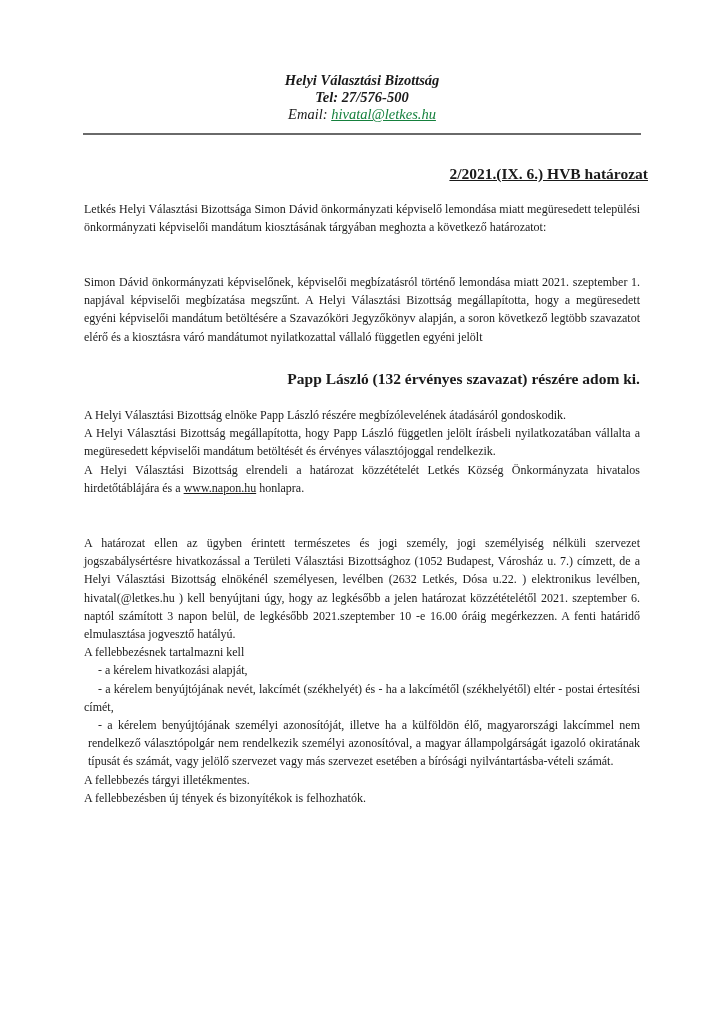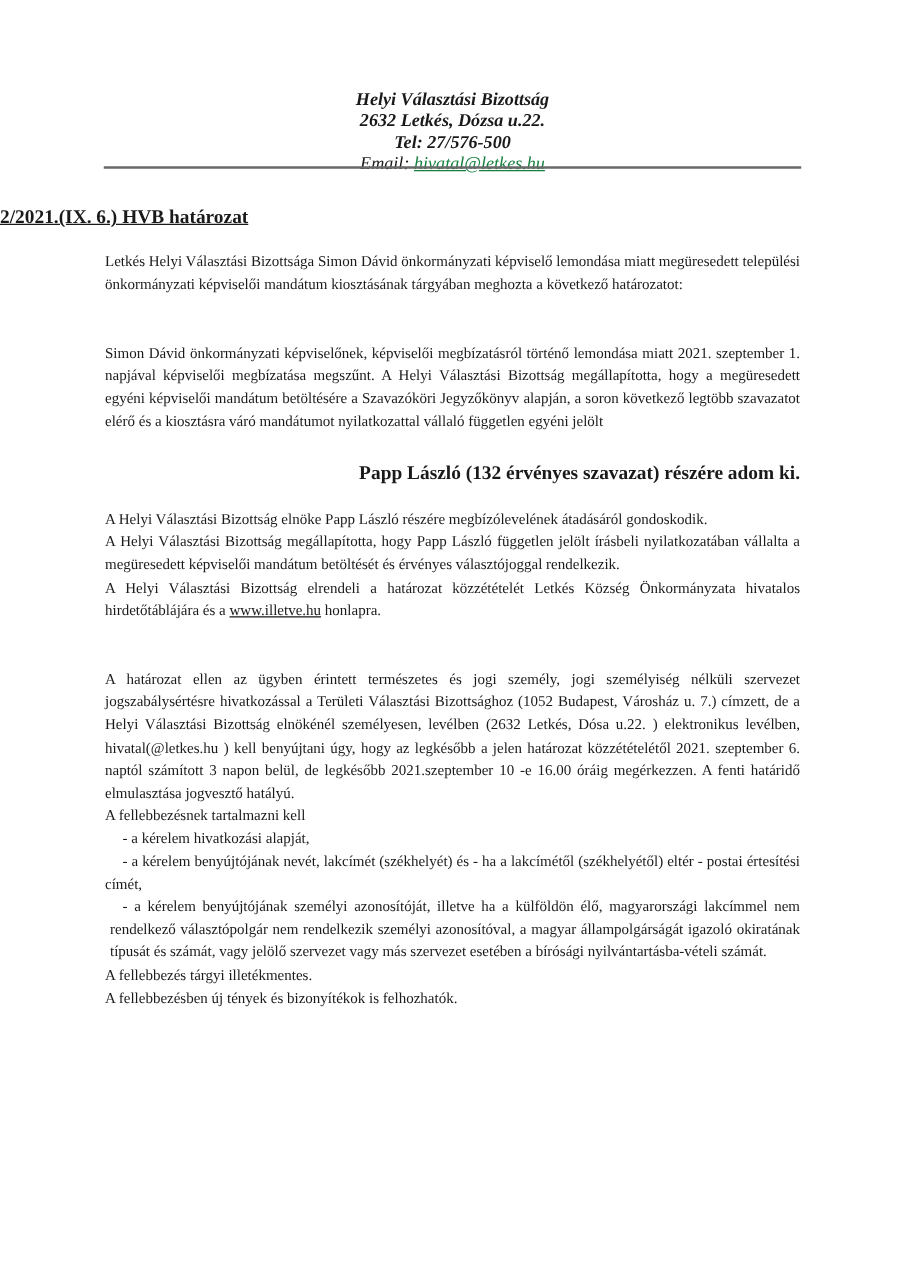--- a/index.html
+++ b/index.html
@@ -5,38 +5,37 @@
   html, body { margin:0; padding:0; background:#ffffff; }
   body { width:724px; height:1024px; position:relative; overflow:hidden;
          font-family:"Liberation Serif", serif; color:#1a1a1a; }
   .page { position:absolute; left:0; top:0; width:724px; height:1024px; background:#fff; }
   .header { position:absolute; top:72px; left:0; width:724px; text-align:center;
             font-style:italic; font-size:14.5px; line-height:17px; }
   .header .b { font-weight:bold;font-style:italic; }
   .header .email { display:inline-block; }
   .header .email a { color:#15803d; text-decoration:underline; }
   .rule { position:absolute; top:133px; left:83px; width:558px; height:2px; background:#6a6a6a; }
-  .title { position:absolute; top:165px; left:0; width:648px; text-align:left;
+  .title { position:absolute; top:165px; left:0; width:648px; text-align:right;
            font-weight:bold; font-size:15.5px; text-decoration:underline; }
   .body { position:absolute; left:84px; width:556px; font-size:12px; line-height:18.2px; text-align:justify; }
   .body p { margin:0; }
   .center-bold { position:absolute; left:84px; width:556px; top:370px; text-align:right;
                  font-weight:bold; font-size:15.5px; }
   .link { text-decoration:underline; color:#1a1a1a; }
   .ind1 { padding-left:14px; }
   .ind3 { padding-left:4px; }
 </style>
 </head>
 <body>
 
 <div class="page">
 
   <div class="header">
     <div class="b">Helyi Választási Bizottság</div>
-    <div class="b">2632 Letkés, Dózsa u.22.</div>
     <div class="b">Tel: 27/576-500</div>
     <div class="email">
       <span>Email: </span><a>hivatal@letkes.hu</a>
     </div>
   </div>
 
   <div class="rule"></div>
 
   <div class="title">2/2021.(IX. 6.) HVB határozat</div>
 
@@ -47,21 +46,21 @@
   <div class="body" style="top:273px;">
     <p>Simon Dávid önkormányzati képviselőnek, képviselői megbízatásról történő lemondása miatt 2021. szeptember 1. napjával képviselői megbízatása megszűnt. A Helyi Választási Bizottság megállapította, hogy a megüresedett egyéni képviselői mandátum betöltésére a Szavazóköri Jegyzőkönyv alapján, a soron következő legtöbb szavazatot elérő és a kiosztásra váró mandátumot nyilatkozattal vállaló független egyéni jelölt</p>
   </div>
 
   <div class="center-bold">Papp László (132 érvényes szavazat) részére adom ki.</div>
 
   <div class="body" style="top:406px;">
     <p>A Helyi Választási Bizottság elnöke Papp László  részére megbízólevelének átadásáról gondoskodik.</p>
     <p>A Helyi Választási Bizottság megállapította, hogy Papp László független jelölt írásbeli nyilatkozatában vállalta a megüresedett képviselői mandátum betöltését és érvényes választójoggal rendelkezik.</p>
     <p>
-      <span>A Helyi Választási Bizottság elrendeli a határozat közzétételét  Letkés Község Önkormányzata hivatalos hirdetőtáblájára és a </span><a class="link">www.illetve.hu</a><span> honlapra.</span>
+      <span>A Helyi Választási Bizottság elrendeli a határozat közzétételét  Letkés Község Önkormányzata hivatalos hirdetőtáblájára és a </span><a class="link">www.napon.hu</a><span> honlapra.</span>
     </p>
   </div>
 
   <div class="body" style="top:534px;">
     <p>A határozat ellen az ügyben érintett természetes és jogi személy, jogi személyiség nélküli szervezet jogszabálysértésre hivatkozással a Területi Választási Bizottsághoz (1052 Budapest, Városház u. 7.) címzett, de a Helyi Választási Bizottság elnökénél személyesen, levélben (2632 Letkés, Dósa u.22. ) elektronikus levélben, hivatal(@letkes.hu ) kell benyújtani úgy, hogy az legkésőbb a jelen határozat közzétételétől 2021. szeptember 6. naptól számított 3 napon belül, de legkésőbb 2021.szeptember 10 -e 16.00 óráig megérkezzen. A fenti határidő elmulasztása jogvesztő hatályú.</p>
     <p>A fellebbezésnek tartalmazni kell</p>
     <p class="ind1">-  a kérelem hivatkozási  alapját,</p>
     <p class="ind1" style="text-indent:0; padding-left:0;"><span style="padding-left:14px;">- a kérelem benyújtójának nevét, lakcímét (székhelyét) és - ha a lakcímétől (székhelyétől) eltér - postai értesítési címét,</span></p>
     <p style="padding-left:4px;"><span style="padding-left:10px;">- a kérelem benyújtójának személyi azonosítóját, illetve ha a külföldön élő, magyarországi lakcímmel nem rendelkező választópolgár nem rendelkezik személyi azonosítóval, a magyar állampolgárságát igazoló okiratának típusát és számát, vagy jelölő szervezet vagy más szervezet esetében a bírósági nyilvántartásba-vételi számát.</span></p>
     <p>A fellebbezés tárgyi illetékmentes.</p>

